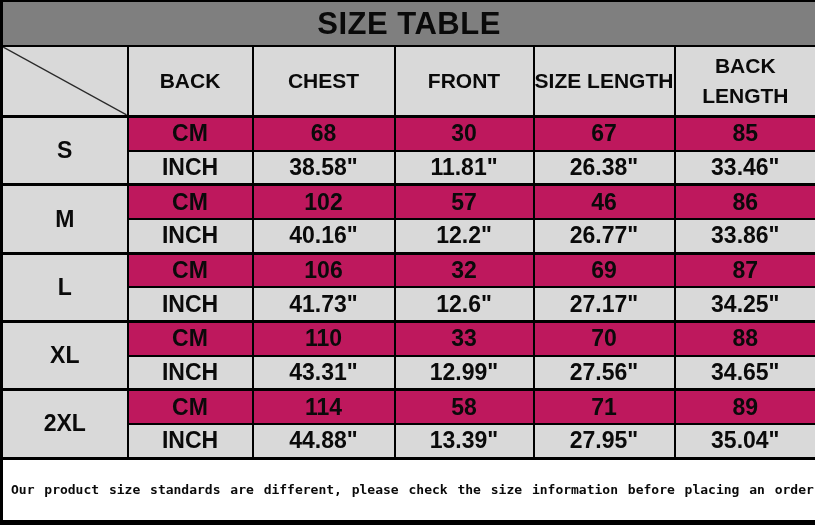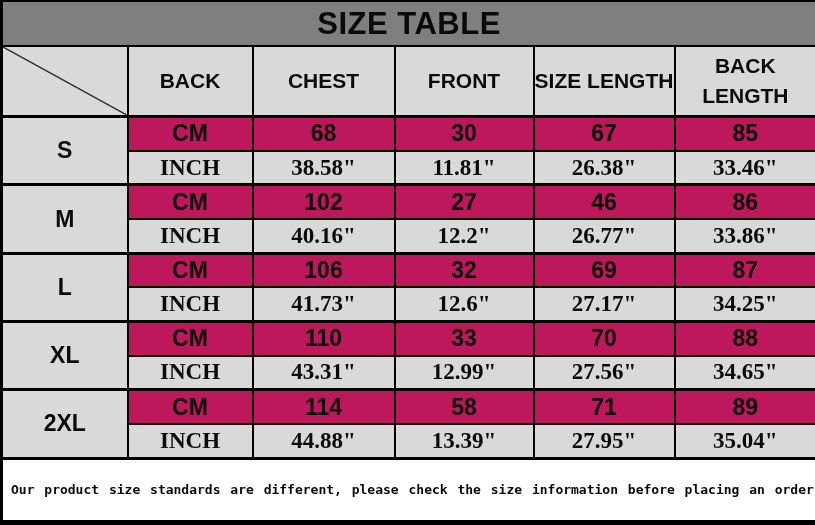--- a/index.html
+++ b/index.html
@@ -32,21 +32,21 @@
     font-size: 21px;
     font-weight: bold;
     line-height: 1.45;
     border-bottom: 2px solid #000;
   }
   td.diag-cell { background: #ffffff; padding: 0; position: relative; }
   td.diag-cell svg { position: absolute; left: 0; top: 0; width: 100%; height: 100%; display: block; }
 
   tr.data-row { height: 34px; }
   tr.data-row td { font-size: 23px; font-weight: bold; background: #be185d; }
-  tr.inch-row td { background: #d9d9d9; font-family: Liberation Serif, serif; }
+  tr.inch-row td { background: #d9d9d9; }
   td.size-cell { background: #d9d9d9 !important; font-size: 24px; font-weight: bold; }
   tr.group-start td { border-top: 3px solid #000; }
 
   tr.footer-row td {
     background: #ffffff;
     height: 60px;
     border-top: 3px solid #000;
     font-family: "DejaVu Sans Mono", monospace;
     font-weight: bold;
     font-size: 13px;
@@ -102,21 +102,21 @@
     <td>38.58"</td>
     <td>11.81"</td>
     <td>26.38"</td>
     <td>33.46"</td>
   </tr>
 
   <tr class="data-row cm-row group-start">
     <td class="size-cell" rowspan="2">M</td>
     <td>CM</td>
     <td>102</td>
-    <td>27</td>
+    <td>57</td>
     <td>46</td>
     <td>86</td>
   </tr>
   <tr class="data-row inch-row">
     <td>INCH</td>
     <td>40.16"</td>
     <td>12.2"</td>
     <td>26.77"</td>
     <td>33.86"</td>
   </tr>

